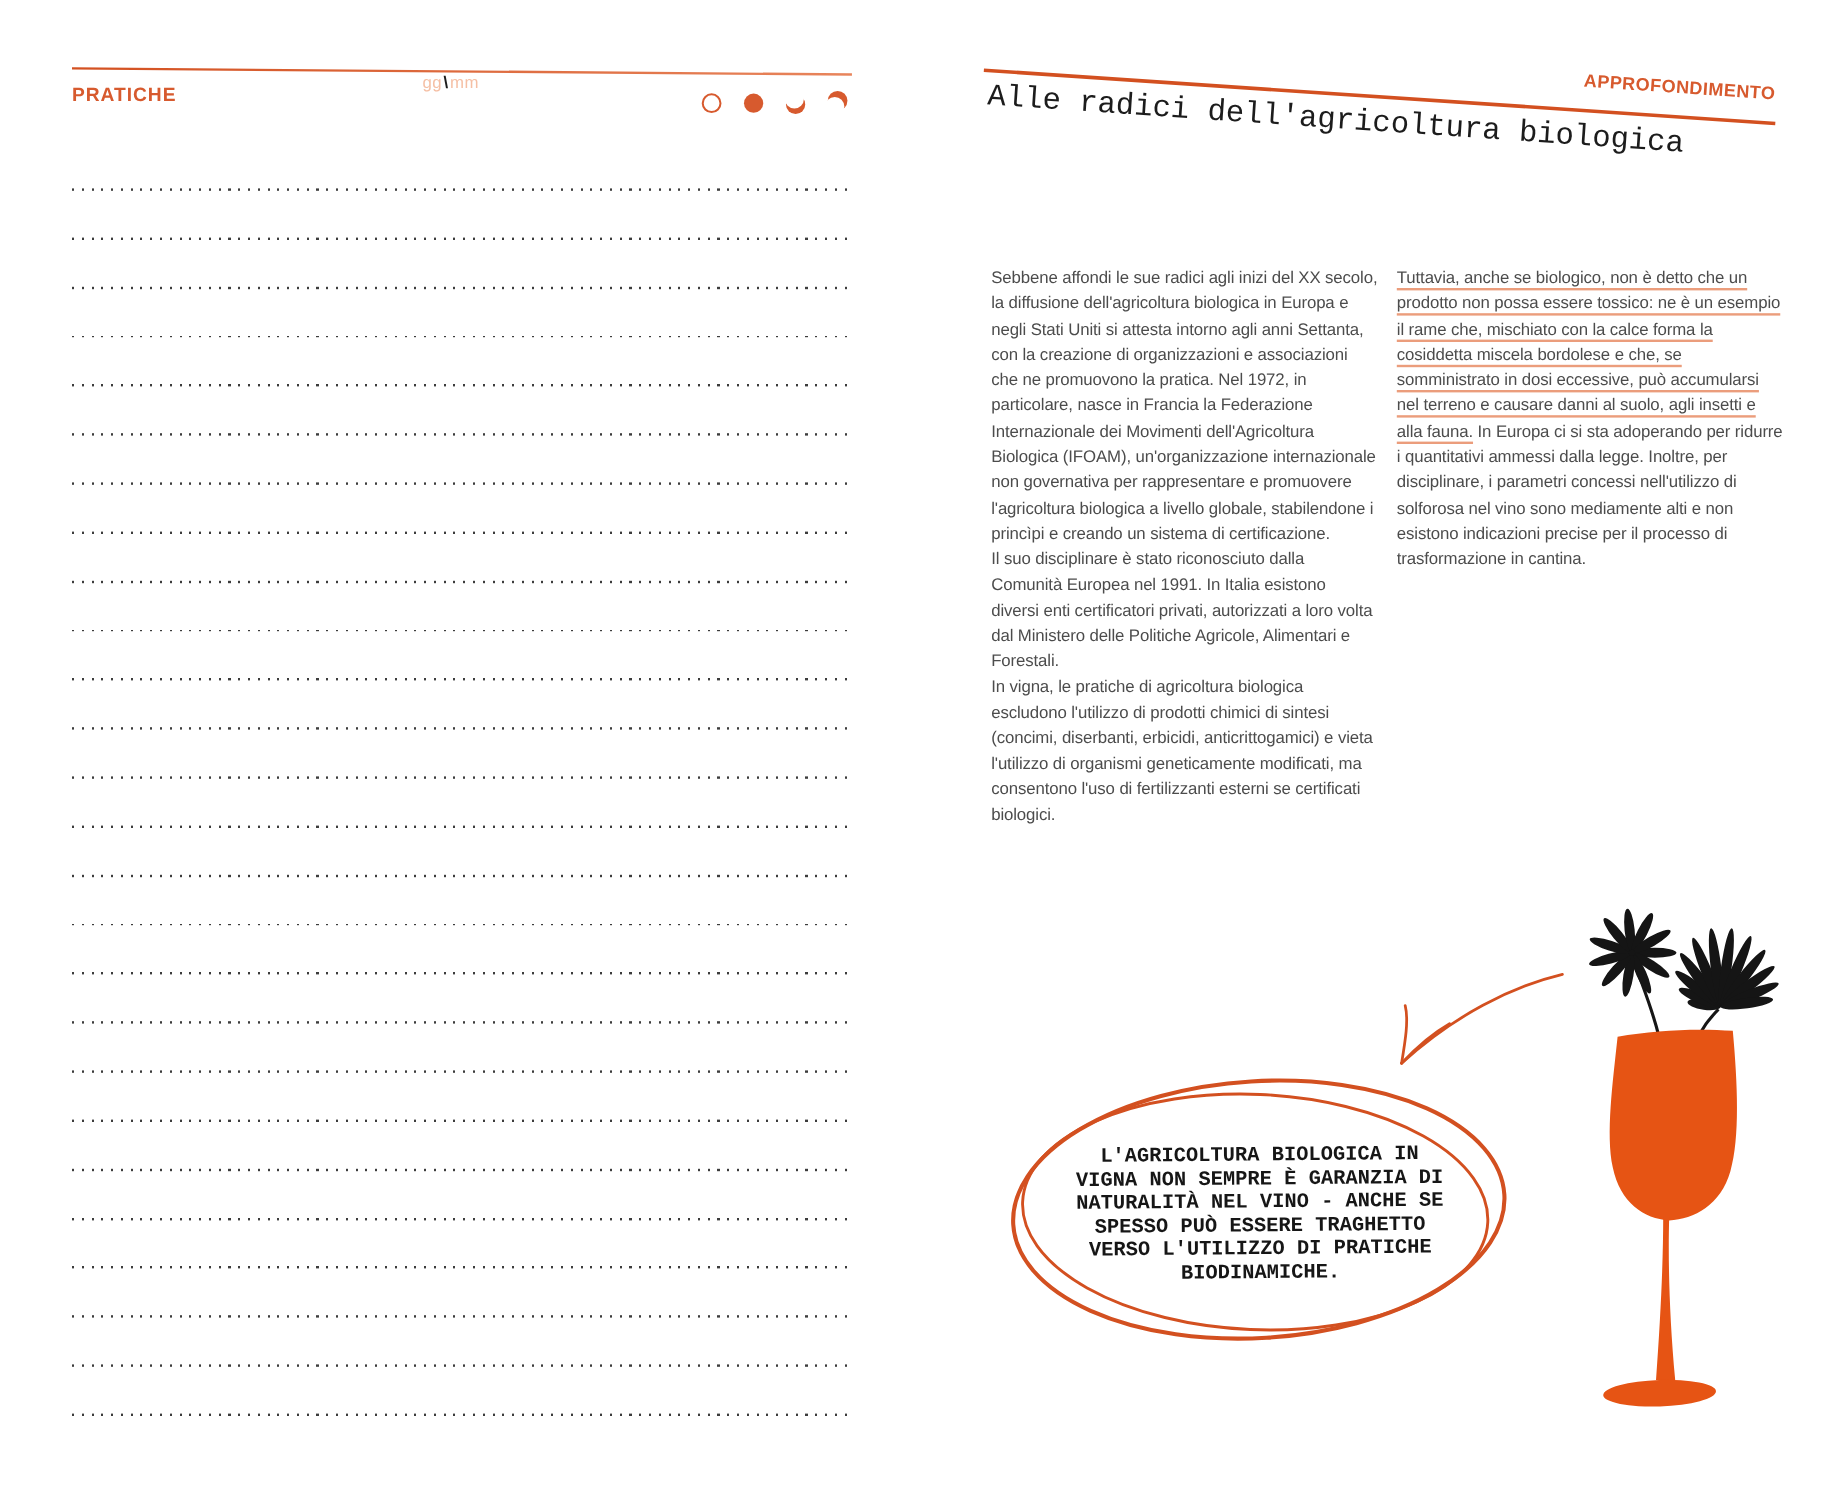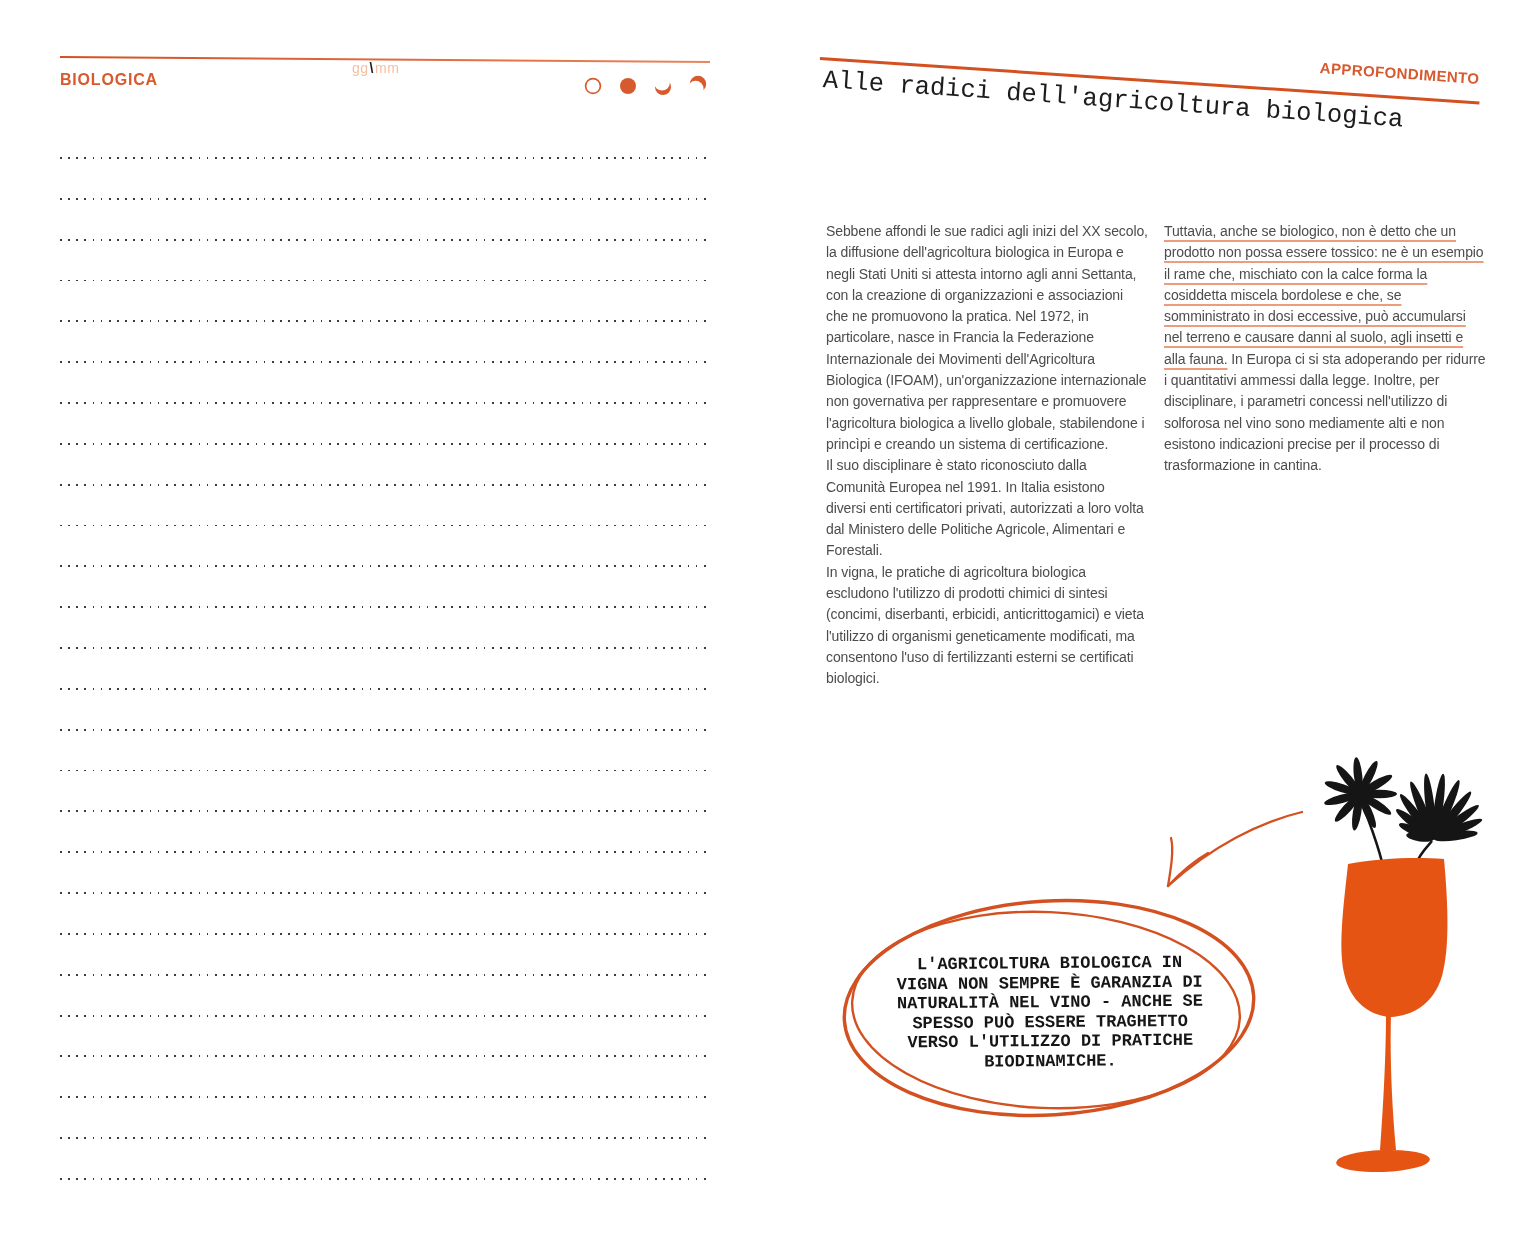--- a/index.html
+++ b/index.html
@@ -71,21 +71,21 @@
   }
 </style>
 </head>
 <body>
 
 <div class="sheet" style="--accent: #D75A2E; --line: #D35020; --ill: #E65414; --salmon: #F5BFA4; --underline: #EB9D7C; --body: #4C4C4C; --ink: #1C1C1C; --dot: #3C3C3C;">
 
   <section>
     <div class="lp-rule"></div>
 
-    <div class="day-label">BIOLOGICA</div>
+    <div class="day-label">PRATICHE</div>
 
     <div class="date-field">
       <span class="ph">gg</span><span class="sep">\</span><span class="ph">mm</span>
     </div>
 
     <svg class="moon-icons" width="140" height="32" viewBox="0 0 140 32">
       <g>
         <circle cx="12" cy="15" r="7.4" fill="none" stroke="#D75A2E" stroke-width="1.7"></circle>
       </g>
       <g>

